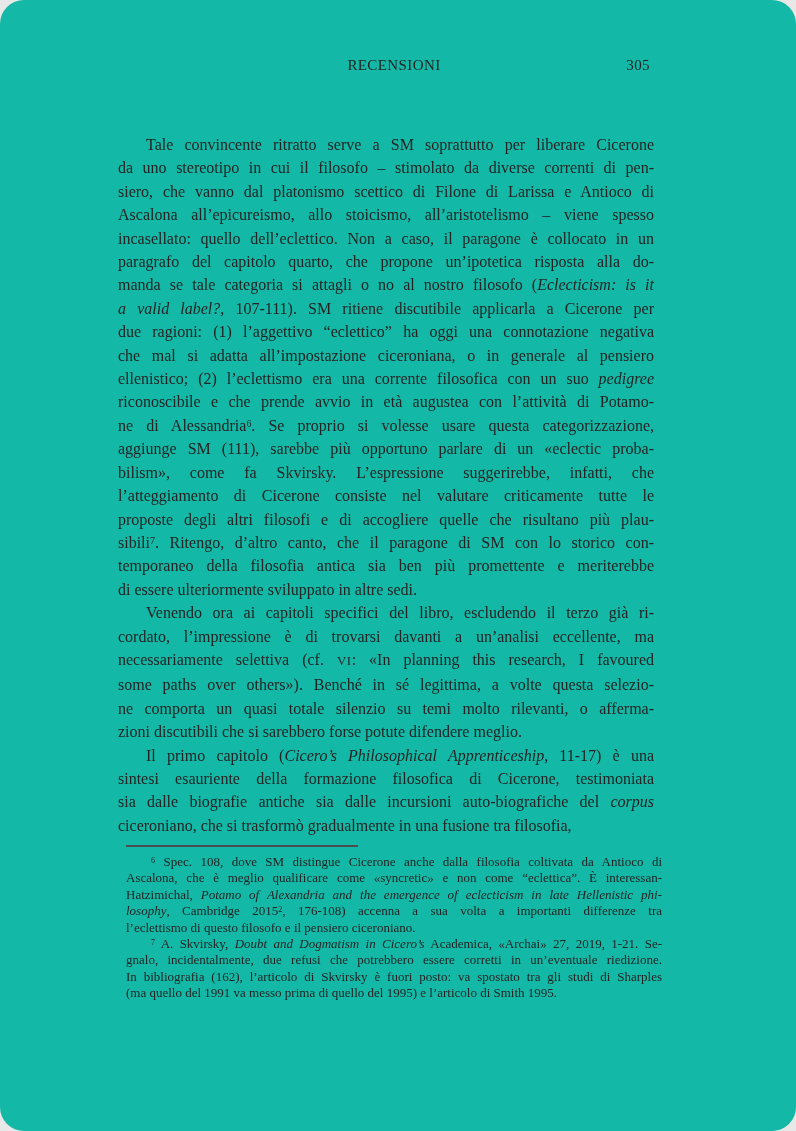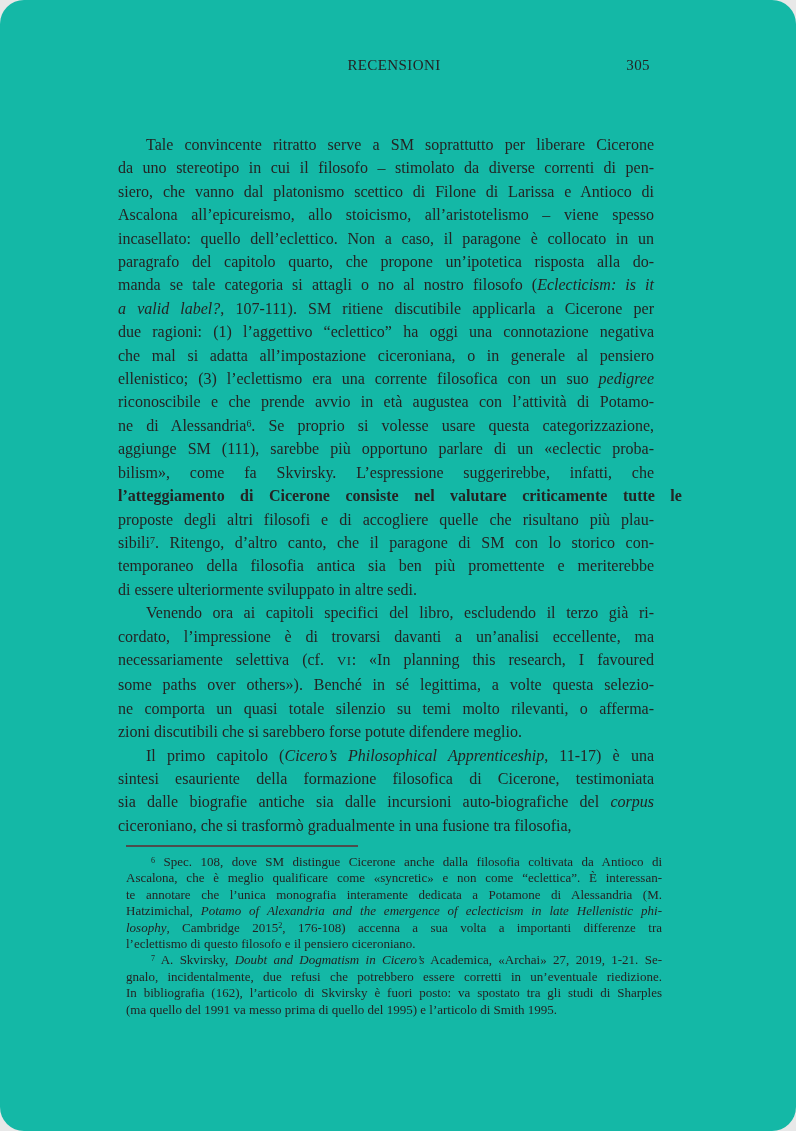--- a/index.html
+++ b/index.html
@@ -89,26 +89,26 @@
       <div class="tl ind" style="word-spacing: 7.15625px;"><span>Tale convincente ritratto serve a SM soprattutto per liberare Cicerone</span></div>
       <div class="tl" style="word-spacing: 5.51202px;"><span>da uno stereotipo in cui il filosofo – stimolato da diverse correnti di pen-</span></div>
       <div class="tl" style="word-spacing: 5.82292px;"><span>siero, che vanno dal platonismo scettico di Filone di Larissa e Antioco di</span></div>
       <div class="tl" style="word-spacing: 9.60268px;"><span>Ascalona all’epicureismo, allo stoicismo, all’aristotelismo – viene spesso</span></div>
       <div class="tl" style="word-spacing: 5.71307px; text-align: right;"><span>incasellato: quello dell’eclettico. Non a caso, il paragone è collocato in un</span></div>
       <div class="tl" style="word-spacing: 8.61111px;"><span>paragrafo del capitolo quarto, che propone un’ipotetica risposta alla do-</span></div>
       <div class="tl" style="word-spacing: 5.10457px;"><span>manda se tale categoria si attagli o no al nostro filosofo (</span><span class="seg-i">Eclecticism: is it</span></div>
       <div class="tl" style="word-spacing: 7.15469px;"><span class="seg-i">a valid label?</span><span>, 107-111). SM ritiene discutibile applicarla a Cicerone per</span></div>
       <div class="tl" style="word-spacing: 7.18056px;"><span>due ragioni: (1) l’aggettivo “eclettico” ha oggi una connotazione negativa</span></div>
       <div class="tl" style="word-spacing: 7.62031px;"><span>che mal si adatta all’impostazione ciceroniana, o in generale al pensiero</span></div>
-      <div class="tl" style="word-spacing: 5.94219px;"><span>ellenistico; (3) l’eclettismo era una corrente filosofica con un suo </span><span class="seg-i">pedigree</span></div>
+      <div class="tl" style="word-spacing: 5.94219px;"><span>ellenistico; (2) l’eclettismo era una corrente filosofica con un suo </span><span class="seg-i">pedigree</span></div>
       <div class="tl" style="word-spacing: 6.35795px;"><span>riconoscibile e che prende avvio in età augustea con l’attività di Potamo-</span></div>
       <div class="tl" style="word-spacing: 9.09549px;"><span>ne di Alessandria</span><span class="seg-sup">6</span><span>. Se proprio si volesse usare questa categorizzazione,</span></div>
       <div class="tl" style="word-spacing: 7.02187px;"><span>aggiunge SM (111), sarebbe più opportuno parlare di un «eclectic proba-</span></div>
       <div class="tl" style="word-spacing: 15.8013px;"><span>bilism», come fa Skvirsky. L’espressione suggerirebbe, infatti, che</span></div>
-      <div class="tl" style="word-spacing: 11.4668px; font-weight: bold;"><span>l’atteggiamento di Cicerone consiste nel valutare criticamente tutte le</span></div>
+      <div class="tl" style="word-spacing: 11.4668px;"><span>l’atteggiamento di Cicerone consiste nel valutare criticamente tutte le</span></div>
       <div class="tl" style="word-spacing: 7.00284px;"><span>proposte degli altri filosofi e di accogliere quelle che risultano più plau-</span></div>
       <div class="tl" style="word-spacing: 6.52083px;"><span>sibili</span><span class="seg-sup">7</span><span>. Ritengo, d’altro canto, che il paragone di SM con lo storico con-</span></div>
       <div class="tl" style="word-spacing: 8.95833px;"><span>temporaneo della filosofia antica sia ben più promettente e meriterebbe</span></div>
       <div class="tl last" style="word-spacing: 0px;"><span>di essere ulteriormente sviluppato in altre sedi.</span></div>
       <div class="tl ind" style="word-spacing: 6.59943px;"><span>Venendo ora ai capitoli specifici del libro, escludendo il terzo già ri-</span></div>
       <div class="tl" style="word-spacing: 9.74653px;"><span>cordato, l’impressione è di trovarsi davanti a un’analisi eccellente, ma</span></div>
       <div class="tl" style="word-spacing: 9.00347px;"><span>necessariamente selettiva (cf. </span><span class="seg-sc">VI</span><span>: «In planning this research, I favoured</span></div>
       <div class="tl" style="word-spacing: 6.84091px;"><span>some paths over others»). Benché in sé legittima, a volte questa selezio-</span></div>
       <div class="tl" style="word-spacing: 7.39205px; font-family: Liberation Serif, serif;"><span>ne comporta un quasi totale silenzio su temi molto rilevanti, o afferma-</span></div>
       <div class="tl last" style="word-spacing: 0px;"><span>zioni discutibili che si sarebbero forse potute difendere meglio.</span></div>
@@ -116,21 +116,20 @@
       <div class="tl" style="word-spacing: 12.2121px;"><span>sintesi esauriente della formazione filosofica di Cicerone, testimoniata</span></div>
       <div class="tl" style="word-spacing: 7.27604px;"><span>sia dalle biografie antiche sia dalle incursioni auto-biografiche del </span><span class="seg-i">corpus</span></div>
       <div class="tl last" style="word-spacing: 0px;"><span>ciceroniano, che si trasformò gradualmente in una fusione tra filosofia,</span></div>
     </div>
 
   <div class="footnote-rule"></div>
 
   <div class="footnotes">
       <div class="tl ind" style="word-spacing: 5.19952px;"><span class="seg-sup">6</span><span> Spec. 108, dove SM distingue Cicerone anche dalla filosofia coltivata da Antioco di</span></div>
       <div class="tl" style="word-spacing: 5.50391px;"><span>Ascalona, che è meglio qualificare come «syncretic» e non come “eclettica”. È interessan-</span></div>
-      <div class="tl" style="word-spacing: 7.24858px;"><span>te annotare che l’unica monografia interamente dedicata a Potamone di Alessandria (M.</span></div>
       <div class="tl" style="word-spacing: 4.6849px;"><span>Hatzimichal, </span><span class="seg-i">Potamo of Alexandria and the emergence of eclecticism in late Hellenistic phi-</span></div>
       <div class="tl" style="word-spacing: 9.16477px;"><span class="seg-i">losophy</span><span>, Cambridge 2015</span><span class="seg-sup">2</span><span>, 176-108) accenna a sua volta a importanti differenze tra</span></div>
       <div class="tl last" style="word-spacing: 0px;"><span>l’eclettismo di questo filosofo e il pensiero ciceroniano.</span></div>
       <div class="tl ind" style="word-spacing: 3.09255px;"><span class="seg-sup">7</span><span> A. Skvirsky, </span><span class="seg-i">Doubt and Dogmatism in Cicero’s</span><span> Academica, «Archai» 27, 2019, 1-21. Se-</span></div>
       <div class="tl" style="word-spacing: 6.06094px;"><span>gnalo, incidentalmente, due refusi che potrebbero essere corretti in un’eventuale riedizione.</span></div>
       <div class="tl" style="word-spacing: 3.67083px;"><span>In bibliografia (162), l’articolo di Skvirsky è fuori posto: va spostato tra gli studi di Sharples</span></div>
       <div class="tl last" style="word-spacing: 0px;"><span>(ma quello del 1991 va messo prima di quello del 1995) e l’articolo di Smith 1995.</span></div>
     </div>
 </div>
 

